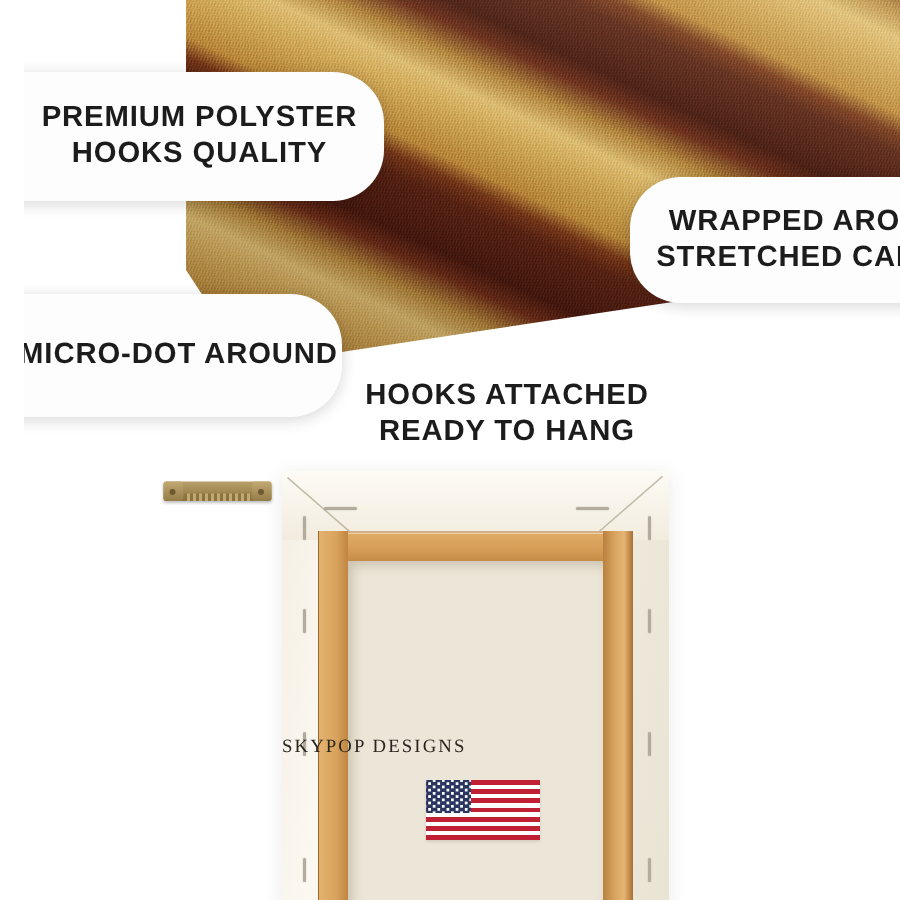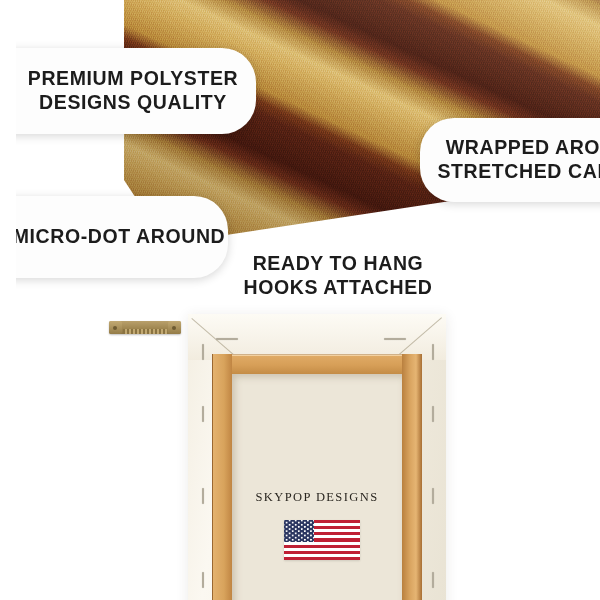--- a/index.html
+++ b/index.html
@@ -117,21 +117,21 @@
     background:repeating-linear-gradient(90deg,#8a7341 0 2px,#c2a972 2px 4px);
   }
 
   
   .staple{position:absolute;background:#b3ac9c;border-radius:1px;box-shadow:0 0 1px rgba(0,0,0,0.25);}
   .staple-h{width:22px;height:2px;}
   .staple-v{width:2px;height:16px;}
 
   
   .brand{
-    position:absolute;left:0;top:176px;width:258px;text-align:center;
+    position:absolute;left:0;top:176px;width:258px;text-align:left;
     font-family:"Liberation Serif", serif;font-size:12.5px;letter-spacing:1.4px;
     color:#2a2620;white-space:nowrap;
   }
   .flag{
     position:absolute;left:96px;top:206px;width:76px;height:40px;
     background:#fff;box-shadow:0 1px 2px rgba(0,0,0,0.12);
   }
   .flag-stripes{
     position:absolute;inset:0;
     background:repeating-linear-gradient(180deg,#bf2034 0 3.077px,#ffffff 3.077px 6.154px);
@@ -154,35 +154,35 @@
 <div class="stage">
 
   <div class="art-wrap">
     <div class="art"></div>
     <div class="art-grain"></div>
     <div class="art-shade"></div>
   </div>
 
   <div class="pill pill-premium">
     <span>PREMIUM  POLYSTER</span>
-    <span>DESIGNS QUALITY</span>
+    <span>HOOKS QUALITY</span>
   </div>
 
   <div class="pill pill-wrapped">
     <span>WRAPPED AROUND</span>
     <span>STRETCHED CANVAS</span>
   </div>
 
   <div class="pill pill-micro">
     <span>MICRO-DOT AROUND</span>
   </div>
 
   <div class="ready">
+    <span>HOOKS ATTACHED</span>
     <span>READY TO HANG</span>
-    <span>HOOKS ATTACHED</span>
   </div>
 
   <div class="canvas-back">
     <div class="back-top-bevel"></div>
     <div class="miter miter-l"></div>
     <div class="miter miter-r"></div>
 
     <div class="bar-inner-shadow"></div>
     <div class="bar bar-top"></div>
     <div class="bar-top-hi"></div>

